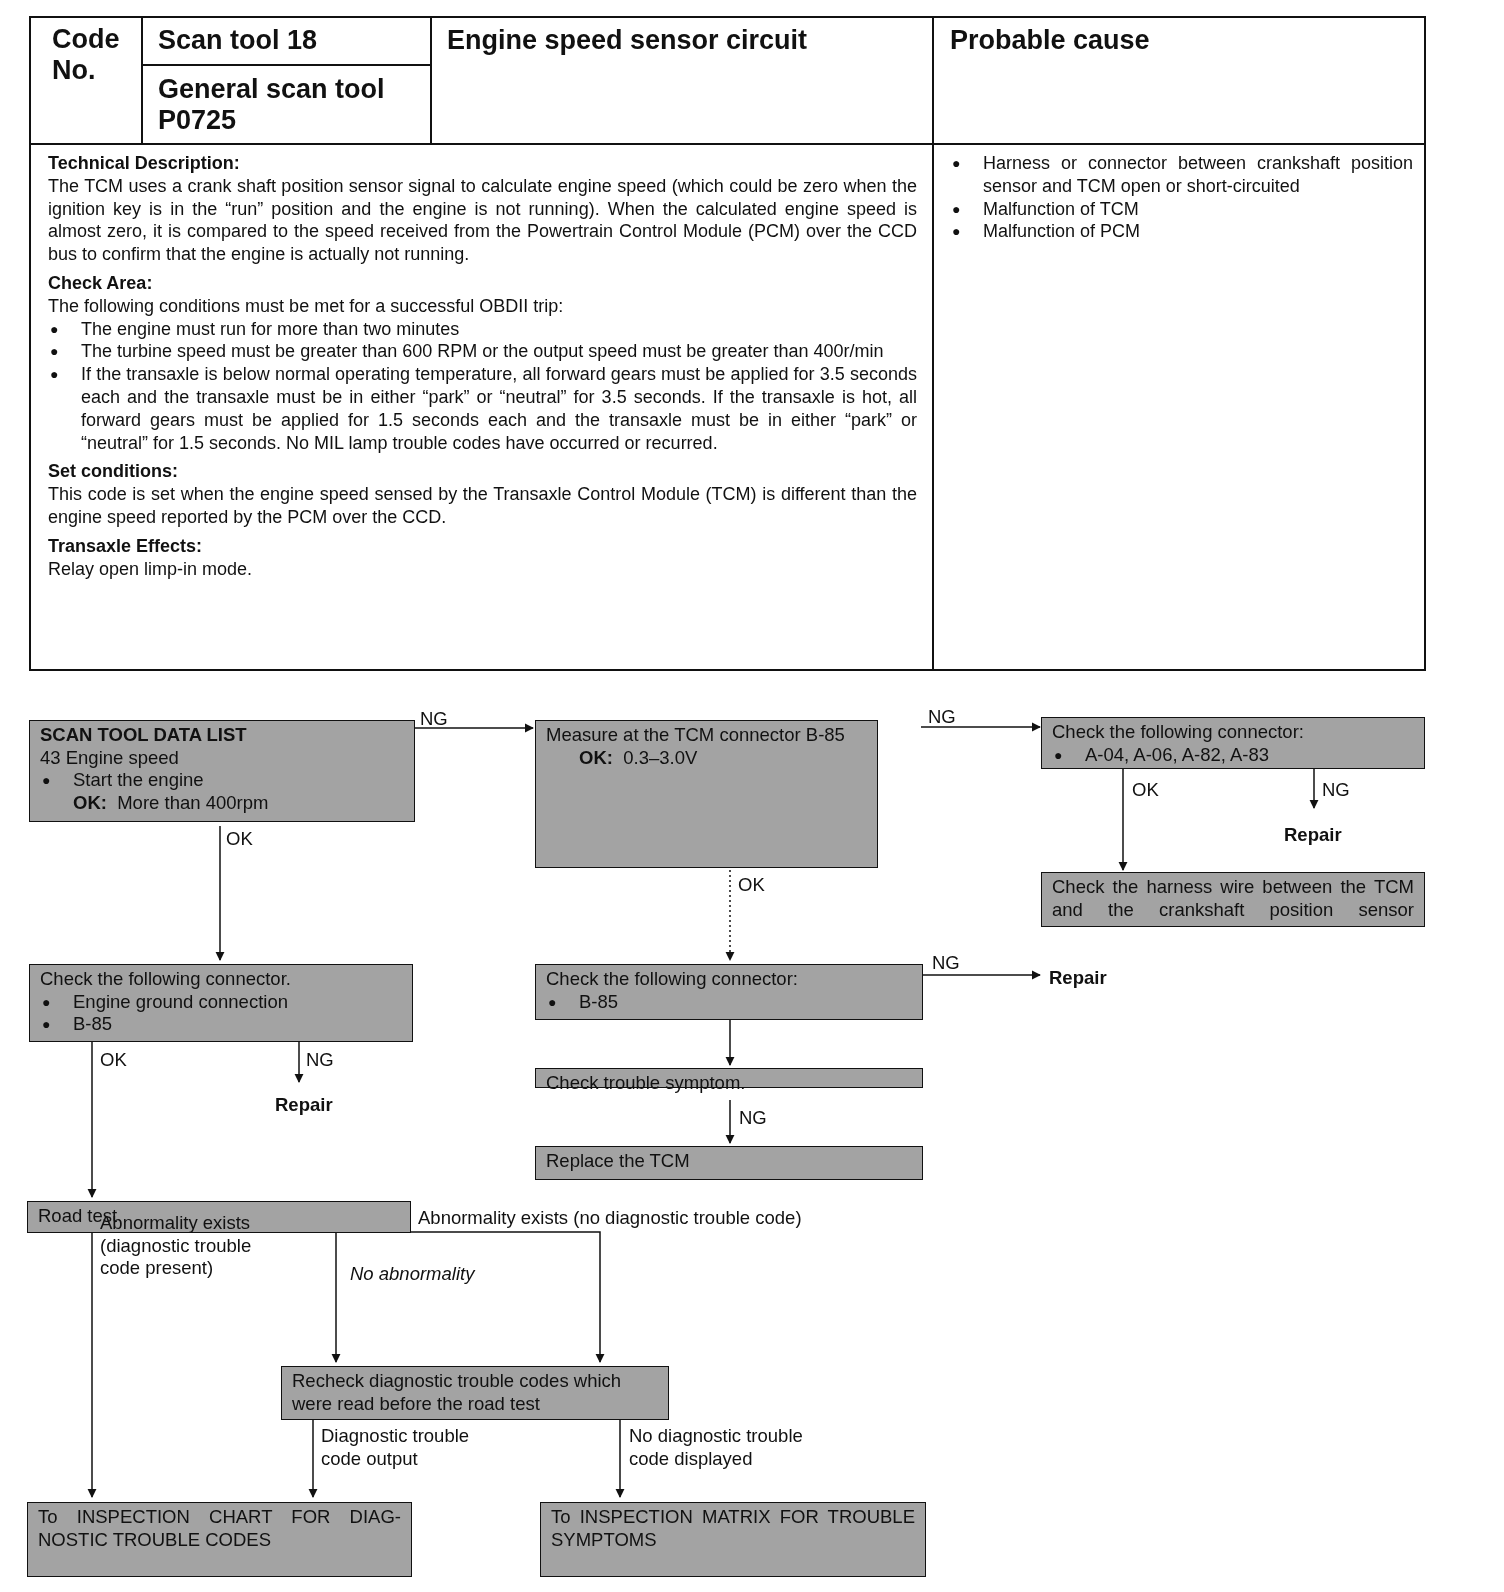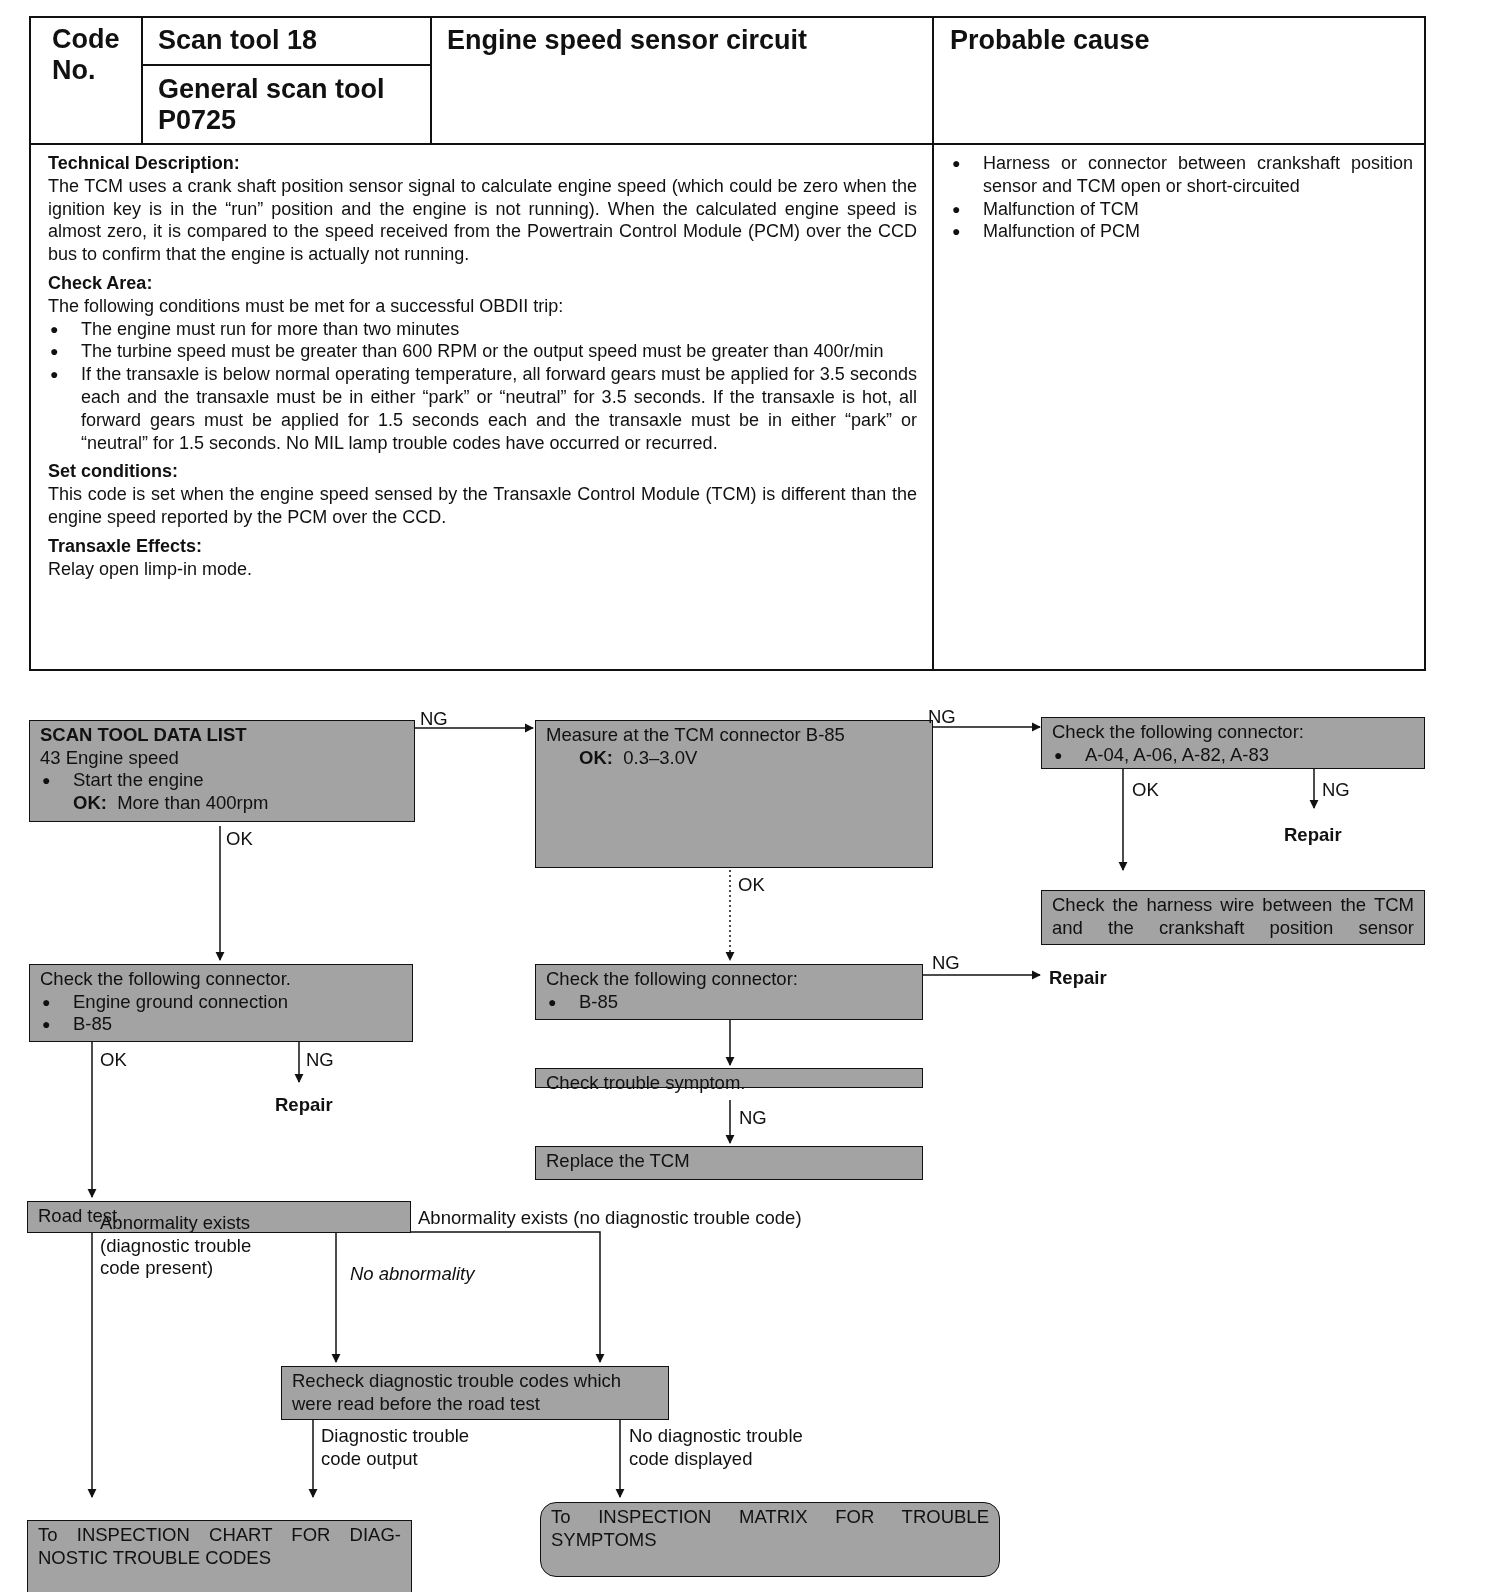--- a/index.html
+++ b/index.html
@@ -14,21 +14,21 @@
   .sec-block { margin-bottom: 6px; }
   ul.bul { list-style: none; margin: 0; padding: 0; }
   ul.bul li { position: relative; padding-left: 33px; text-align: justify; }
   ul.bul li::before { content: "\25CF"; position: absolute; left: 2px; top: 0; font-size: 14px; }
   
   .box { position: absolute; border: 1.5px solid #111; box-sizing: border-box; font-size: 18.5px; line-height: 22.5px; padding: 3px 10px; background: #a3a3a3; }
   .box ul.bul li { padding-left: 33px; }
   .box .b { font-weight: bold; }
   .lbl { position: absolute; font-size: 18.5px; line-height: 22.5px; white-space: nowrap; }
   .lbl.bold { font-weight: bold; }
-  .justify-last { text-align: justify; text-align-last: justify; margin-top: 18px; }
+  .justify-last { text-align: justify; text-align-last: justify; }
   svg.wires { position: absolute; left: 0; top: 0; }
 </style>
 </head>
 <body>
 
 <div class="tbl"></div>
 
 <div class="hdr-line" style="left:29px; top:143px; width:1397px; height:2px;"></div>
 
 <div class="hdr-line" style="left:141px; top:16px; width:2px; height:128px;"></div>
@@ -122,21 +122,21 @@
 
 <div class="box" style="left:29px; top:720px; width:386px; height:102px;">
   <div class="b">SCAN TOOL DATA LIST</div>
   <div>43 Engine speed</div>
   <ul class="bul">
     <li>Start the engine</li>
   </ul>
   <div style="padding-left:33px;"><span class="b">OK:</span>&nbsp;&nbsp;<span>More than 400rpm</span></div>
 </div>
 
-<div class="box" style="left:535px; top:720px; width:398px; height:148px;">
+<div class="box" style="left:535px; top:720px; width:343px; height:148px;">
   <div>Measure at the TCM connector B-85</div>
   <div style="padding-left:33px;"><span class="b">OK:</span>&nbsp;&nbsp;<span>0.3–3.0V</span></div>
 </div>
 
 <div class="box" style="left:1041px; top:717px; width:384px; height:52px;">
   <div>Check the following connector:</div>
   <ul class="bul">
     <li>A-04, A-06, A-82, A-83</li>
   </ul>
 </div>
@@ -173,21 +173,21 @@
 </div>
 
 <div class="box" style="left:281px; top:1366px; width:388px; height:54px;">
   <div>Recheck diagnostic trouble codes which were read before the road test</div>
 </div>
 
 <div class="box justify-last" style="left:27px; top:1502px; width:385px; height:75px; text-align-last:left;">
   <div style="text-align:justify; text-align-last:left;">To INSPECTION CHART FOR DIAG-NOSTIC TROUBLE CODES</div>
 </div>
 
-<div class="box" style="left:540px; top:1502px; width:460px; height:75px;border-radius:16px;">
+<div class="box" style="left:540px; top:1502px; width:386px; height:75px;">
   <div style="text-align:justify; text-align-last:left;">To INSPECTION MATRIX FOR TROUBLE SYMPTOMS</div>
 </div>
 
 <div class="lbl" style="left:420px; top:708px;">NG</div>
 <div class="lbl" style="left:226px; top:828px;">OK</div>
 <div class="lbl" style="left:928px; top:706px;">NG</div>
 <div class="lbl" style="left:738px; top:874px;">OK</div>
 <div class="lbl" style="left:1132px; top:779px;">OK</div>
 <div class="lbl" style="left:1322px; top:779px;">NG</div>
 <div class="lbl bold" style="left:1284px; top:824px;">Repair</div>

